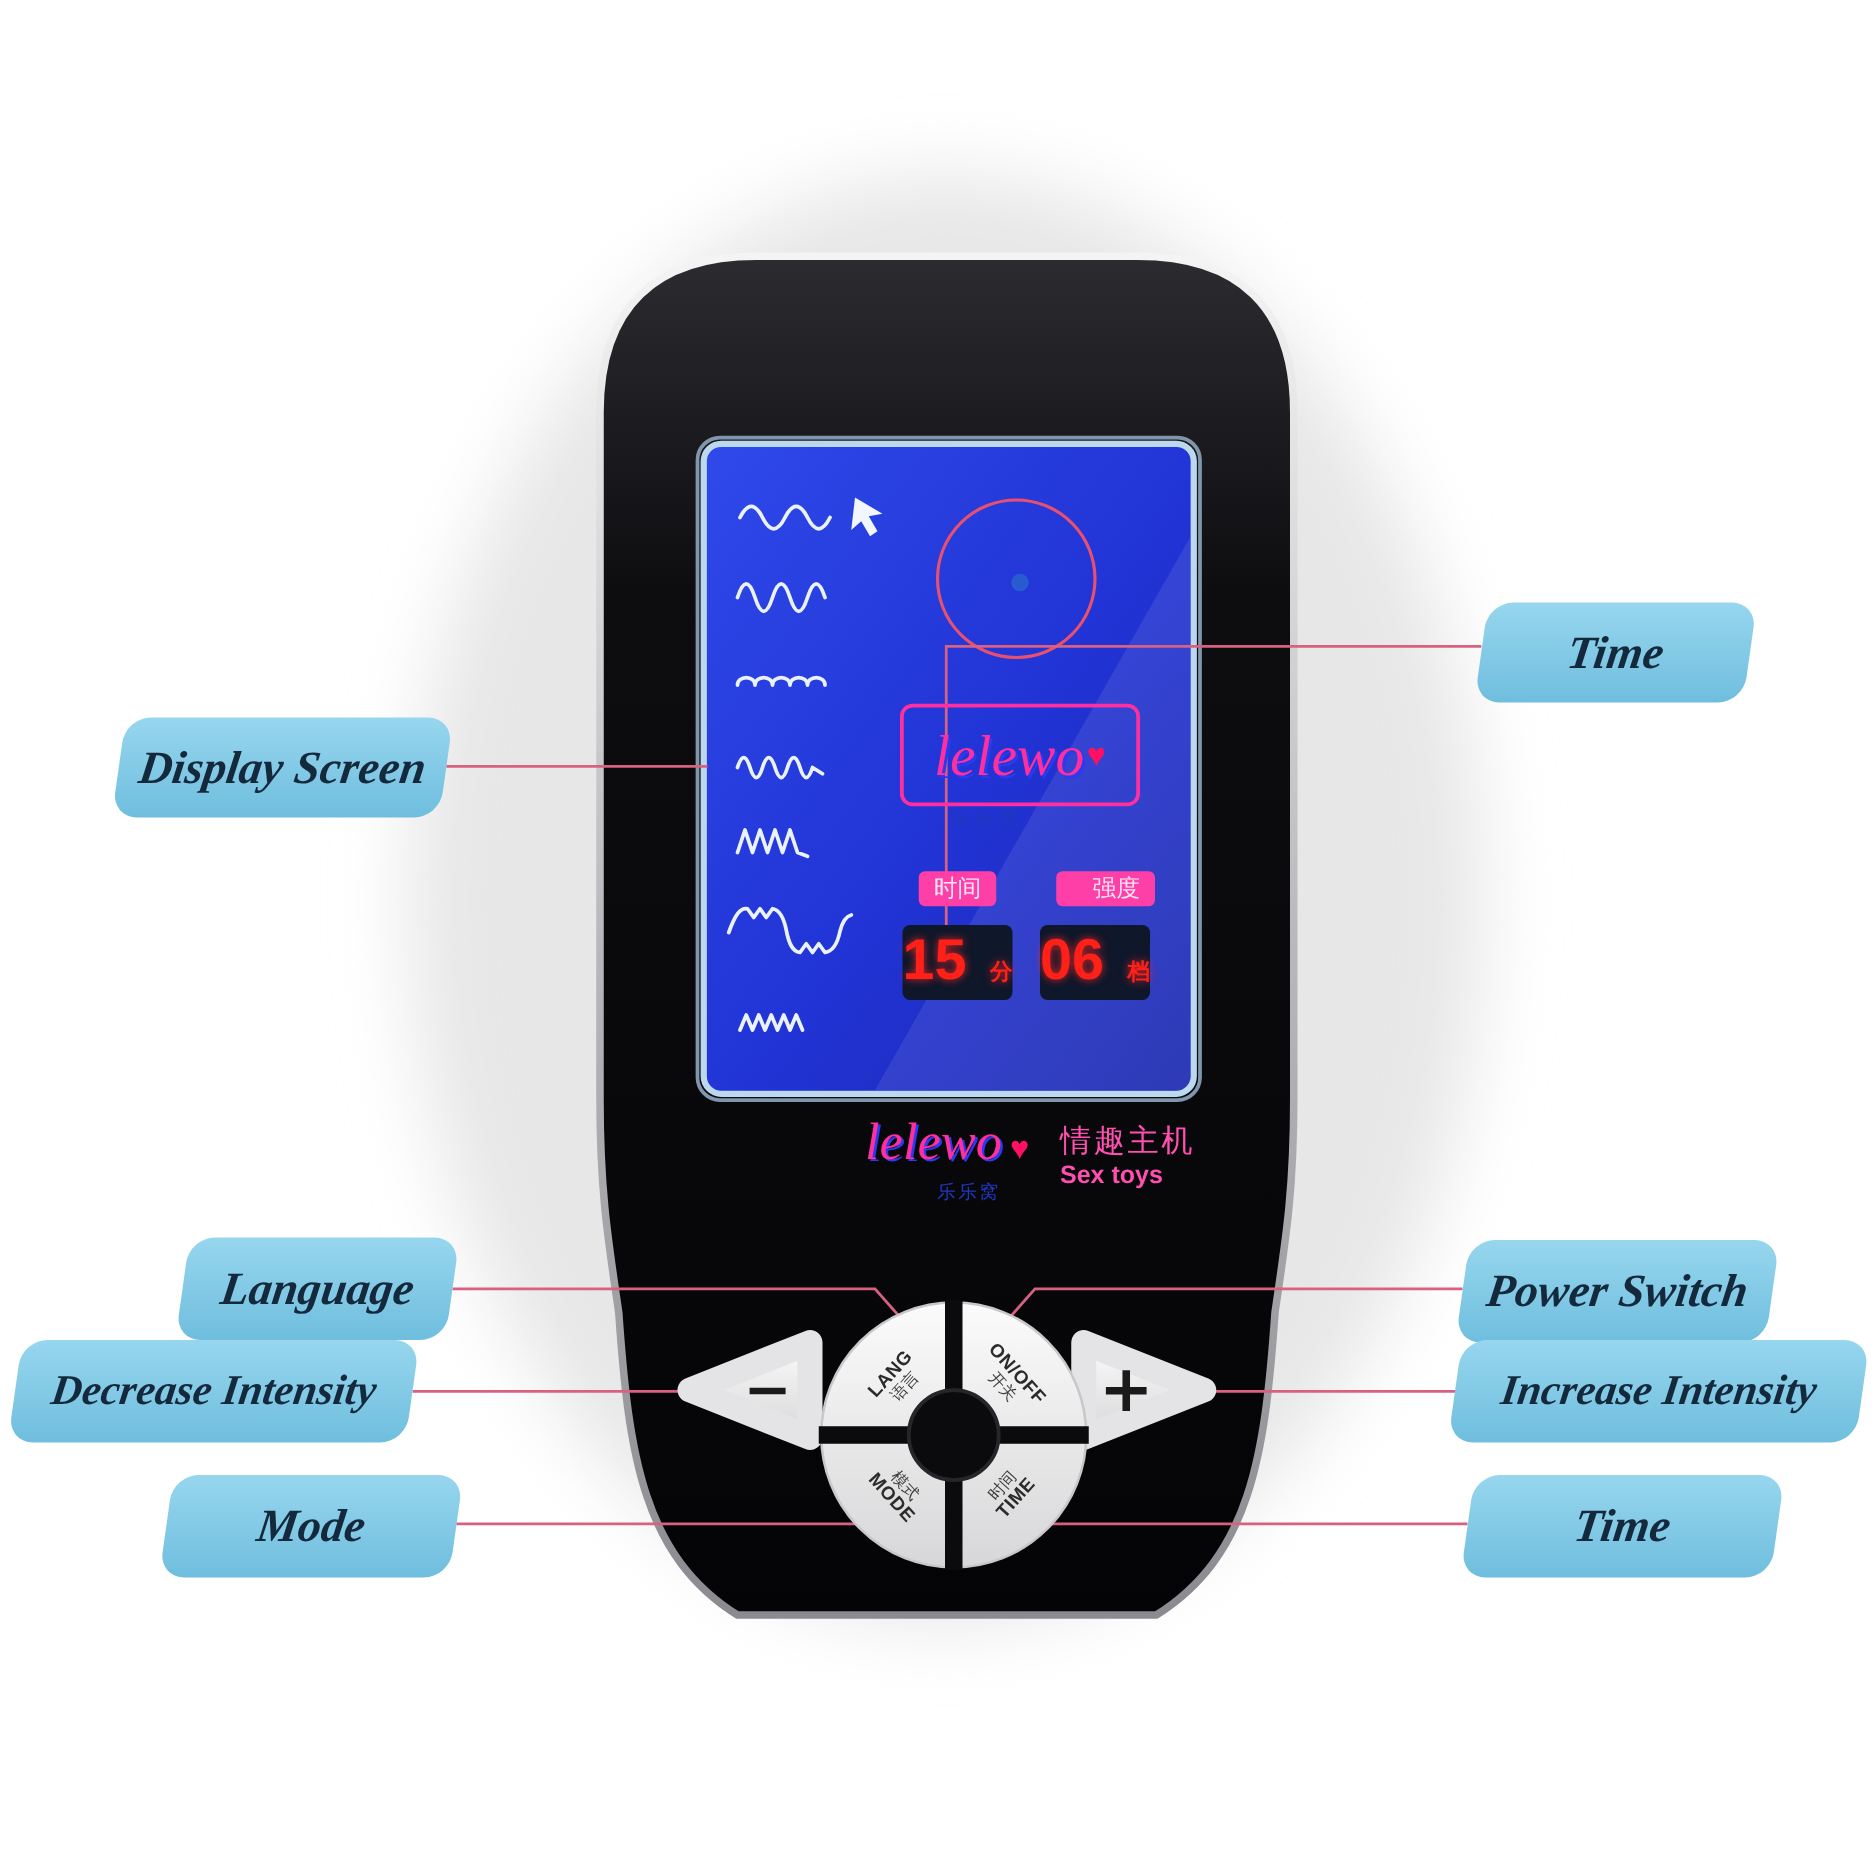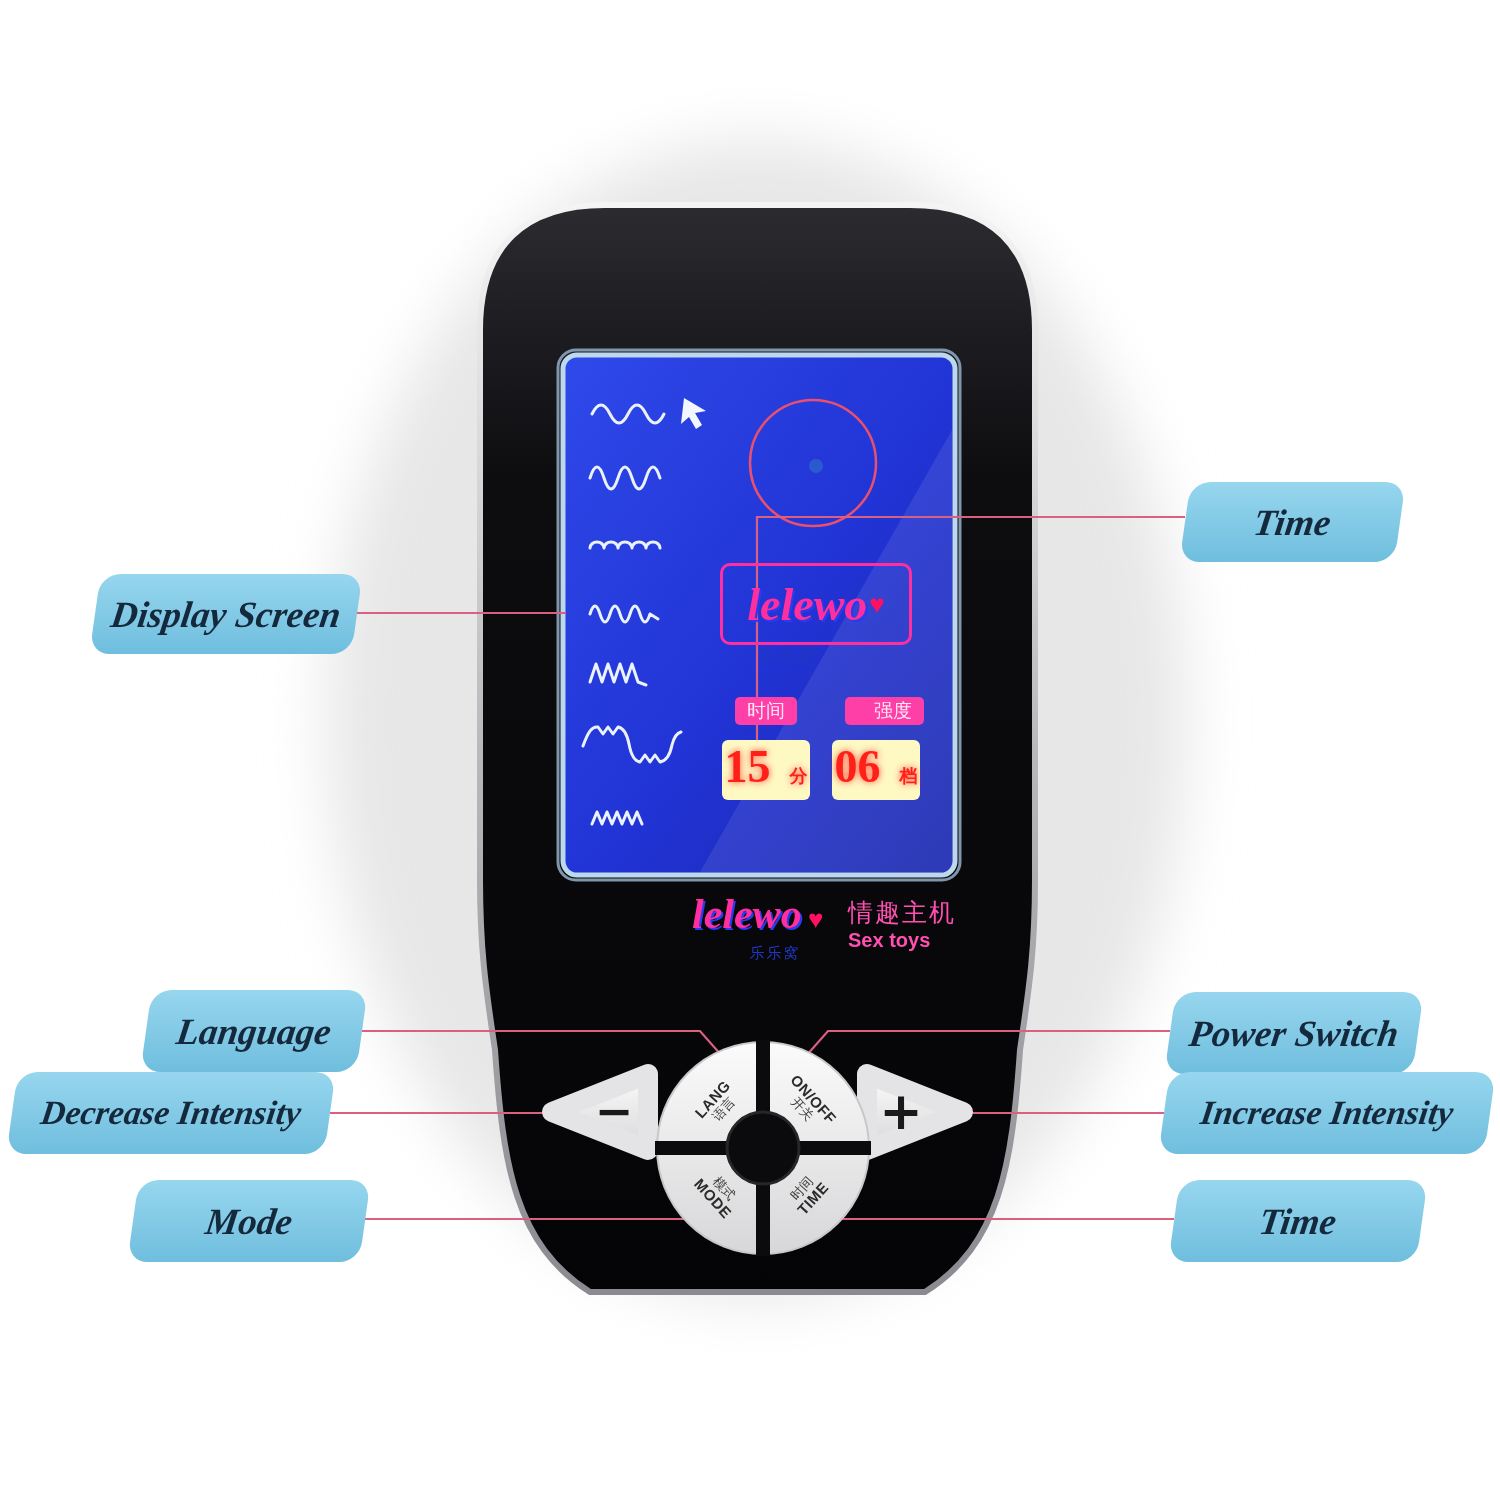--- a/index.html
+++ b/index.html
@@ -12,31 +12,31 @@
            background:linear-gradient(180deg,#97d6ee,#6fbede);
            border-radius:20px;transform:skewX(-8deg);
            color:#15293d;font-family:"Liberation Serif",serif;
            font-weight:700;font-style:italic;font-size:37px;white-space:nowrap;}
   .callout.small{font-size:34px;}
 
   
   .screen-logo-box{position:absolute;left:720px;top:563px;width:186px;height:76px;
             border:3px solid #ff2fa0;border-radius:10px;display:flex;align-items:center;
             justify-content:center;}
-  .logo-text{color:#ff2fa0;font-size:46px;font-weight:bold;font-style:italic;
+  .logo-text{color:#ff2fa0;font-size:46px;font-weight:normal;font-style:italic;
             font-family:"Liberation Serif",serif;text-shadow:2px 2px 0 #2a3aee;}
   .logo-heart{color:#ff1060;font-size:26px;margin-left:2px;}
   .logo-sub{position:absolute;color:#2038c0;font-size:18px;letter-spacing:2px;}
   .chip{position:absolute;width:62px;height:28px;background:#ff3fa8;color:#ffe6f4;
         border-radius:5px;display:flex;align-items:center;justify-content:center;
         font-size:19px;}
-  .led{position:absolute;width:88px;height:60px;background:#fef9c3;border-radius:6px;
+  .led{position:absolute;width:88px;height:60px;background:#0f172a;border-radius:6px;
        display:flex;align-items:baseline;justify-content:center;
        color:#ff2018;text-shadow:0 0 7px rgba(255,40,40,.85);
-       font-family:Liberation Serif, serif;font-weight:bold;padding-top:4px;box-sizing:border-box;gap:17px;}
+       font-family:Liberation Sans, sans-serif;font-weight:bold;padding-top:4px;box-sizing:border-box;gap:17px;}
   .led .digits{font-size:46px;line-height:1;}
   .led .unit{font-size:18px;margin-left:2px;}
 
   
   .brand-logo{position:absolute;left:692px;top:890px;width:160px;text-align:left;}
   .brand-logo .logo-text{font-size:42px;}
   .brand-sub{position:absolute;left:700px;top:944px;width:150px;text-align:center;
              color:#2038c0;font-size:15px;letter-spacing:2px;}
   .tagline-cn{position:absolute;left:848px;top:896px;color:#ff4fb0;font-size:25px;letter-spacing:2px;}
   .tagline-en{position:absolute;left:848px;top:929px;color:#ff4fb0;font-size:20px;font-weight:bold;}

